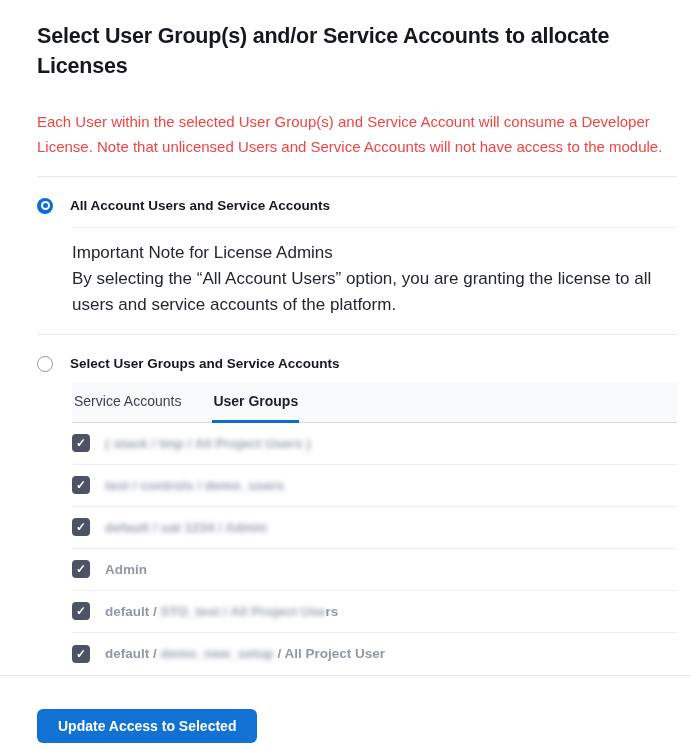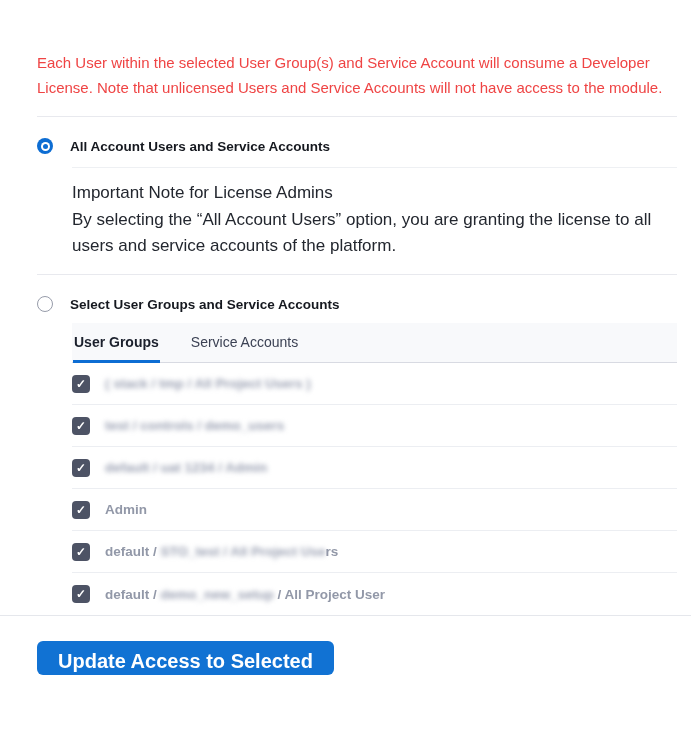--- a/index.html
+++ b/index.html
@@ -147,34 +147,36 @@
     margin-right: -14px;
     border: none;
     border-top: 1px solid #e5e7ec;
     height: 0;
   }
   .footer { padding-top: 25px; }
   .submit-btn {
     background: #1172d3;
     color: #ffffff;
     font-family: "Liberation Sans", sans-serif;
-    font-size: 20px;
+    font-size: 14px;
     font-weight: bold;
     border: none;
     border-radius: 6px;
     padding: 9px 21px;
     height: 34px;
     cursor: pointer;
+    margin-top: 8px;
   }
 </style>
 </head>
 <body>
 
 <div class="container">
 
+  <h1 class="page-title">Select User Group(s) and/or Service Accounts to allocate Licenses</h1>
 
   <p class="page-desc">Each User within the selected User Group(s) and Service Account will consume a Developer License. Note that unlicensed Users and Service Accounts will not have access to the module.</p>
 
   <hr class="divider top">
 
   <div class="option-row">
     <span class="radio selected">
         <span class="gap">
           <span class="dot"></span>
         </span>
@@ -190,22 +192,22 @@
   </div>
 
   <hr class="divider mid">
 
   <div class="option-row">
     <span class="radio unselected"></span>
     <span class="option-label">Select User Groups and Service Accounts</span>
   </div>
 
   <div class="tabs">
+    <div class="tab">Service Accounts</div>
     <div class="tab active">User Groups</div>
-    <div class="tab">Service Accounts</div>
   </div>
 
   <div class="group-list">
       <div class="row">
         <span class="checkbox">✓</span>
         <span class="row-label"><span class="blurred">( stack / tmp / All Project Users )</span></span>
       </div>
       <div class="row">
         <span class="checkbox">✓</span>
         <span class="row-label"><span class="blurred">test / controls / demo_users</span></span>

